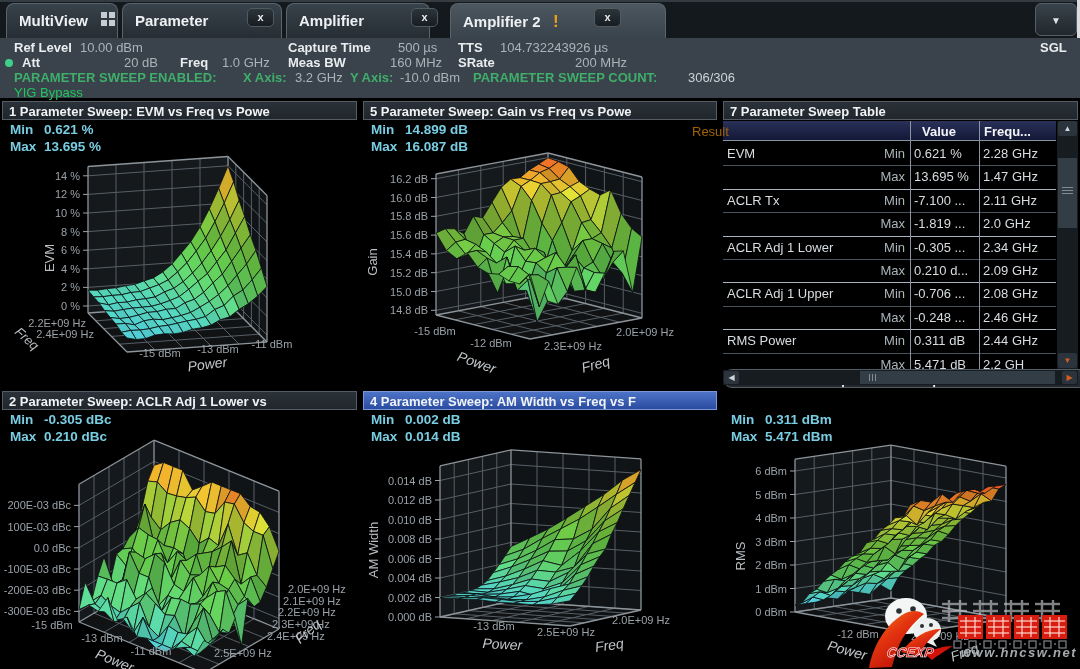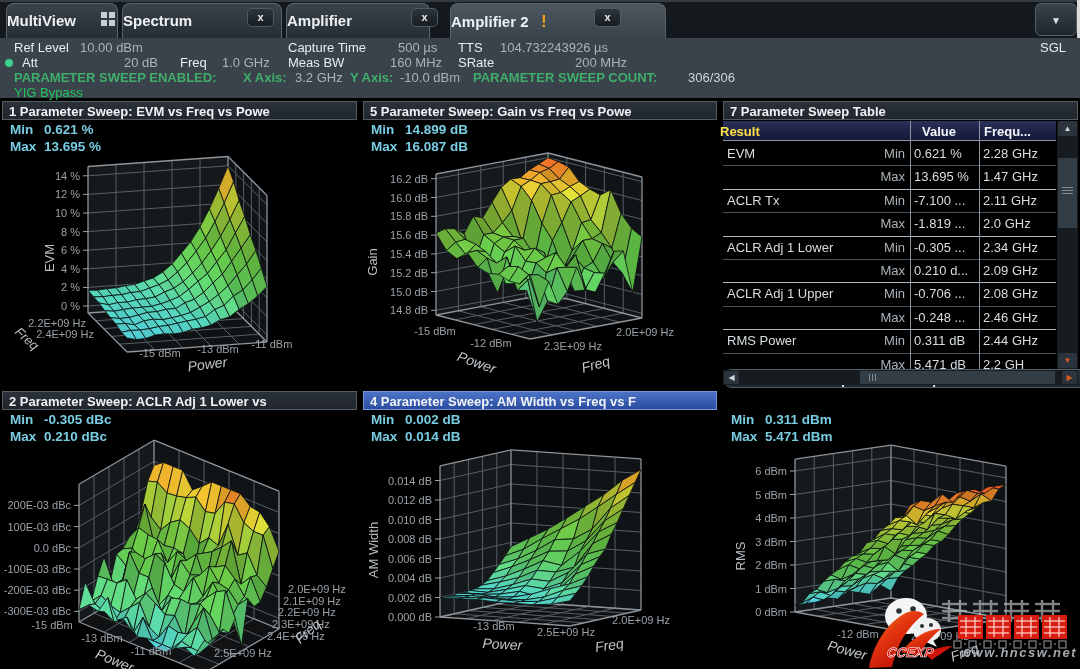--- a/index.html
+++ b/index.html
@@ -1,35 +1,35 @@
 <!DOCTYPE html>
 <html><head><meta charset="utf-8"><style>
 *{margin:0;padding:0;box-sizing:border-box}
 body{width:1080px;height:669px;background:#000;overflow:hidden;position:relative;font-family:"Liberation Sans",sans-serif}
 .abs{position:absolute}
-.tab{position:absolute;top:3px;height:35px;border:1px solid #5a646c;border-bottom:none;border-radius:8px 8px 0 0;background:linear-gradient(#38424a,#262e34);color:#eef1f3;font-size:15px;font-weight:bold;padding-top:8px;}
+.tab{position:absolute;top:3px;height:35px;border:1px solid #5a646c;border-bottom:none;border-radius:8px 8px 0 0;background:linear-gradient(#38424a,#262e34);color:#eef1f3;font-size:15px;font-weight:bold;padding-top:8px;padding-left:12px}
 .xbtn{position:absolute;top:8px;width:27px;height:19px;border-radius:5px;background:linear-gradient(#2c353b,#171d21);border:1px solid #505a62;color:#e8ecee;font-size:11px;font-weight:bold;text-align:center;line-height:17px}
-.hlab{position:absolute;font-size:13px;font-weight:normal;color:#e9edef}
+.hlab{position:absolute;font-size:13px;font-weight:bold;color:#e9edef}
 .hval{position:absolute;font-size:13px;color:#a9b3b9}
 .hgrn{position:absolute;font-size:13px;font-weight:bold;color:#3fae6a}
 .pt{position:absolute;height:19px;background:linear-gradient(#2a3138,#20262c);border:1px solid #525d66;color:#f0f3f5;font-size:13px;font-weight:bold;padding:1.5px 0 0 6px;white-space:nowrap;overflow:hidden}
 .mm{position:absolute;font-size:13.5px;font-weight:bold;color:#79cde2;white-space:pre}
 .trow{position:absolute;font-size:13px;color:#d7dde1;white-space:nowrap}
 </style></head><body>
 
 <div class="abs" style="left:0;top:0;width:1080px;height:38px;background:#14191d"></div>
 <div class="abs" style="left:0;top:0;width:1080px;height:2px;background:#343b41"></div>
 <div class="tab" style="left:6px;width:112px">MultiView</div>
 <svg class="abs" style="left:100px;top:11px" width="16" height="16">
     <rect x="1" y="1" width="6" height="6" fill="#c7ced3"></rect>
     <rect x="9" y="1" width="6" height="6" fill="#c7ced3"></rect>
     <rect x="1" y="9" width="6" height="6" fill="#c7ced3"></rect>
     <rect x="9" y="9" width="6" height="6" fill="#c7ced3"></rect>
   </svg>
-<div class="tab" style="left:122px;width:160px">Spectrum</div>
+<div class="tab" style="left:122px;width:160px">Parameter</div>
 <div class="xbtn" style="left:247px">x</div>
 <div class="tab" style="left:286px;width:144px">Amplifier</div>
 <div class="xbtn" style="left:411px">x</div>
 <div class="tab" style="left:450px;width:216px;background:linear-gradient(#4d575f,#39434b)">Amplifier 2&nbsp;&nbsp;&nbsp;<span style="color:#f0a018;font-size:17px">!</span></div>
 <div class="xbtn" style="left:594px">x</div>
 <div class="abs" style="left:1035px;top:3px;width:42px;height:33px;border-radius:6px;background:linear-gradient(#39434b,#20272c);border:1px solid #555f67;color:#dde2e6;font-size:10px;text-align:center;line-height:33px">▼</div>
 <div class="abs" style="left:1077px;top:0;width:3px;height:38px;background:#dcdcdc"></div>
 <div class="abs" style="left:0;top:38px;width:1080px;height:60px;background:#3a434b"></div>
 <div class="hlab" style="left:14px;top:40px">Ref Level</div>
 <div class="hval" style="left:80px;top:40px">10.00 dBm</div>
@@ -999,21 +999,21 @@
     <path d="M913.5 506L924.1 510.5L931.3 502.2L920.7 500.5Z" fill="#da7e25" stroke="#0b0f11" stroke-width="0.8"></path>
     <path d="M895.6 517.6L906.3 515.5L913.5 506L902.8 517.4Z" fill="#e5ba2d" stroke="#0b0f11" stroke-width="0.8"></path>
     <path d="M902.8 517.4L913.5 506L920.7 500.5L910 505Z" fill="#cf7c23" stroke="#0b0f11" stroke-width="0.8"></path>
     <text x="858" y="638" font-size="11" fill="#9aa2a8" text-anchor="middle" font-family="Liberation Sans, sans-serif">-12 dBm</text>
     <text x="940" y="640" font-size="11" fill="#9aa2a8" text-anchor="middle" font-family="Liberation Sans, sans-serif">2.0E+09 Hz</text>
     <text x="745" y="556" font-size="13" fill="#b8bec2" text-anchor="middle" transform="rotate(-90 745 556)" font-family="Liberation Sans, sans-serif">RMS</text>
     <text x="846" y="655" font-size="14" fill="#c0c6ca" text-anchor="middle" transform="rotate(15 846 655)" font-style="italic" font-family="Liberation Sans, sans-serif">Power</text>
     <text x="966" y="657" font-size="14" fill="#c0c6ca" text-anchor="middle" transform="rotate(-19 966 657)" font-style="italic" font-family="Liberation Sans, sans-serif">Freq</text>
 </svg>
 <div class="abs" style="left:723px;top:121px;width:333px;height:20px;background:linear-gradient(#2a3158,#131838);border-bottom:1px solid #8a94a4"></div>
-<div class="trow" style="left:720px;top:124px;font-weight:bold;color:#fde047">Result</div>
+<div class="trow" style="left:692px;top:124px;font-weight:normal;color:#a16207">Result</div>
 <div class="trow" style="left:922px;top:124px;font-weight:bold;color:#f2f4f8">Value</div>
 <div class="trow" style="left:984px;top:124px;font-weight:bold;color:#f2f4f8">Frequ...</div>
 <div class="trow" style="left:727px;top:146px">EVM</div>
 <div class="trow" style="left:905px;top:146px;color:#aab4ba;text-align:right;width:0">
     <span style="position:absolute;right:0">Min</span>
   </div>
 <div class="trow" style="left:914px;top:146px">0.621 %</div>
 <div class="trow" style="left:983px;top:146px">2.28 GHz</div>
 <div class="abs" style="left:723px;top:165px;width:333px;height:1px;background:#4a545c"></div>
 <div class="trow" style="left:905px;top:169px;color:#aab4ba;text-align:right;width:0">

